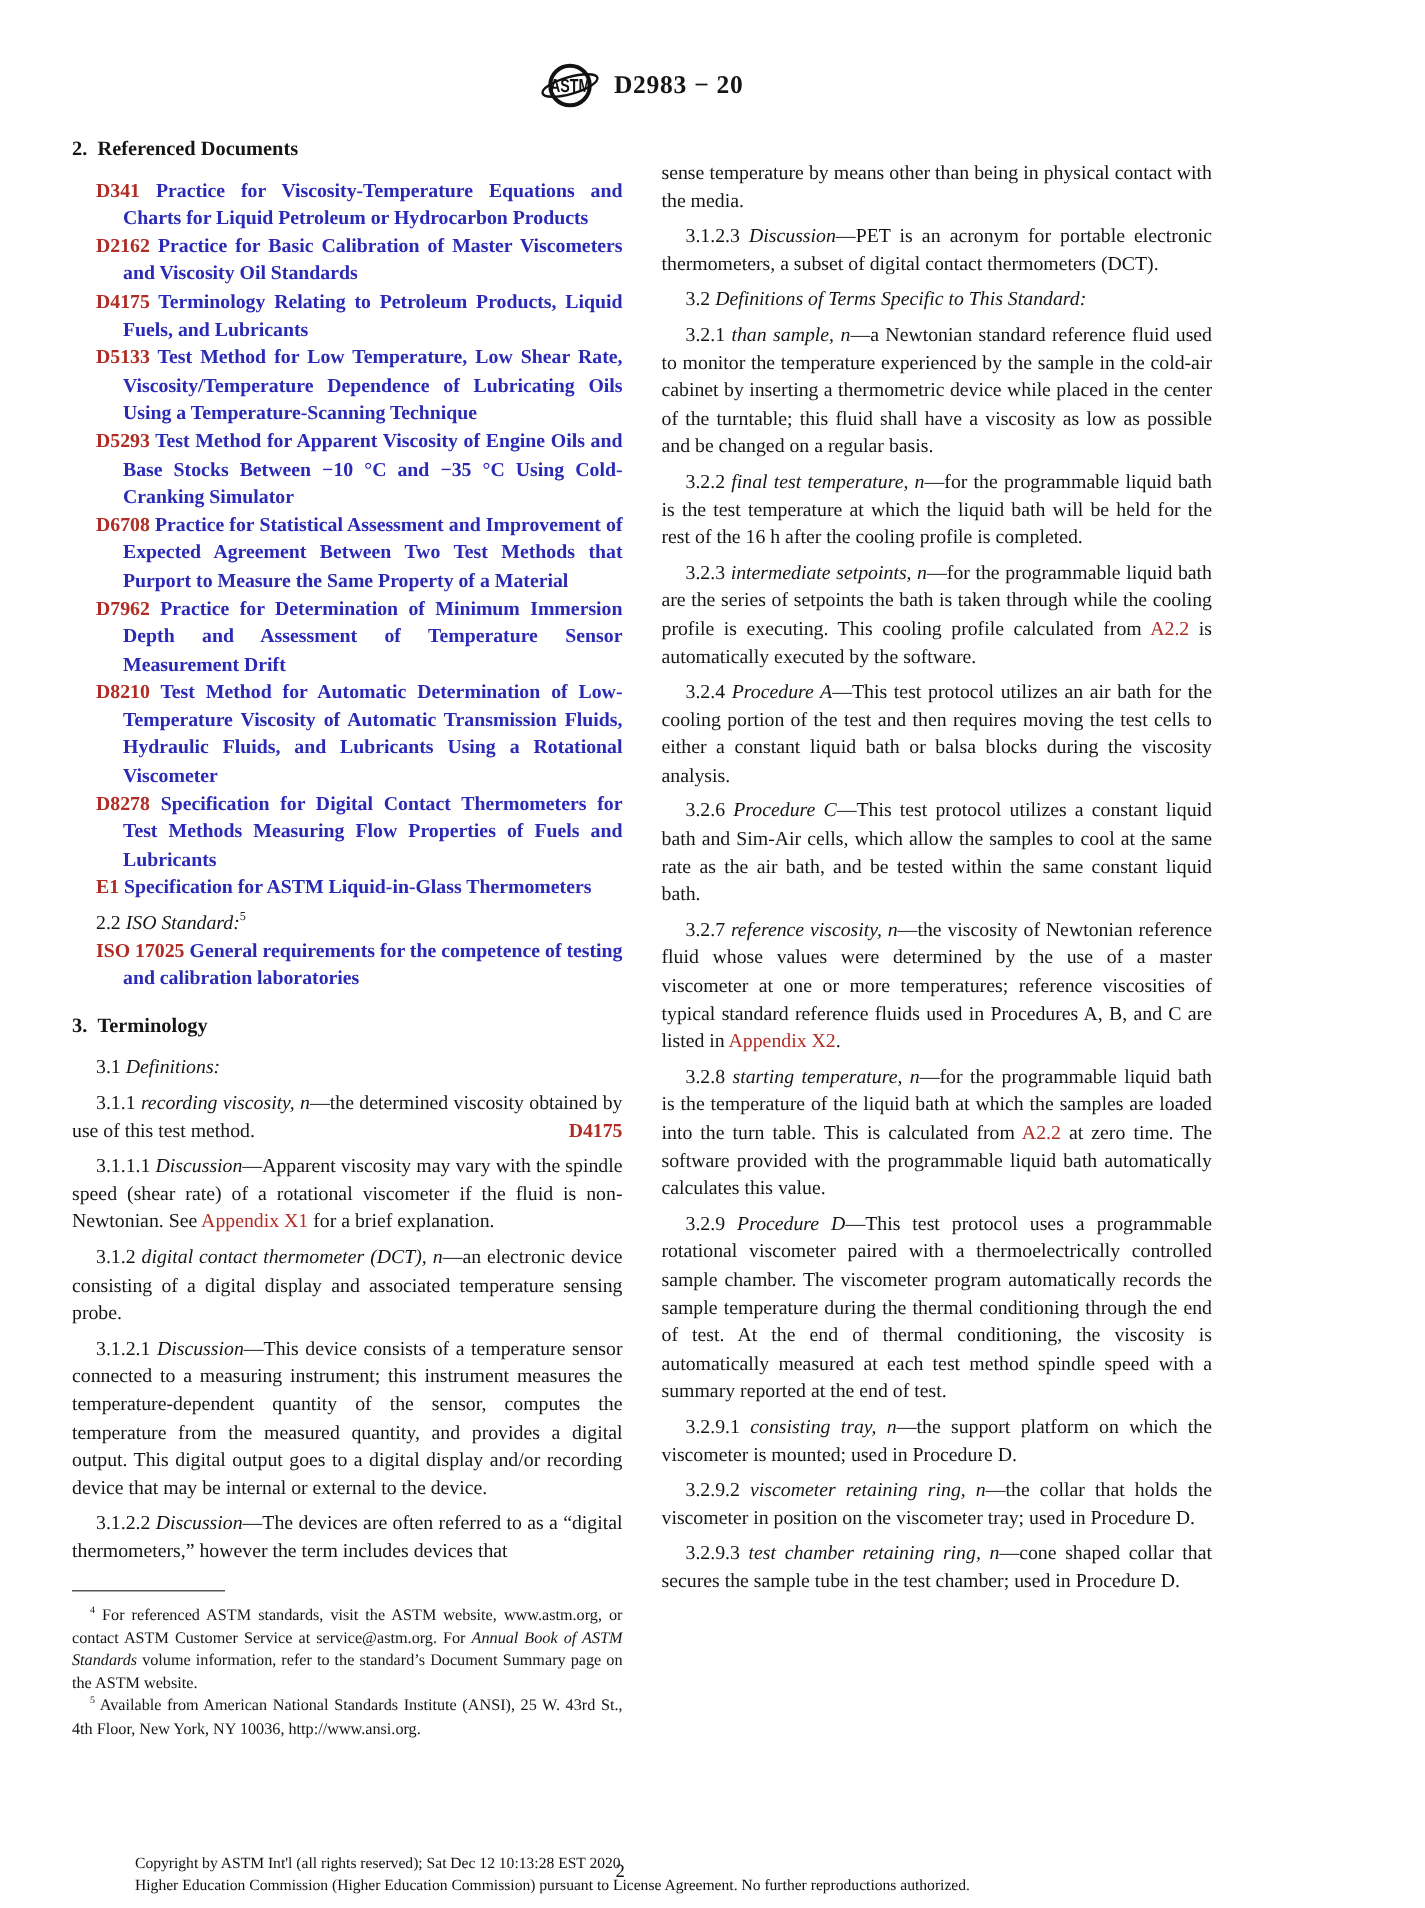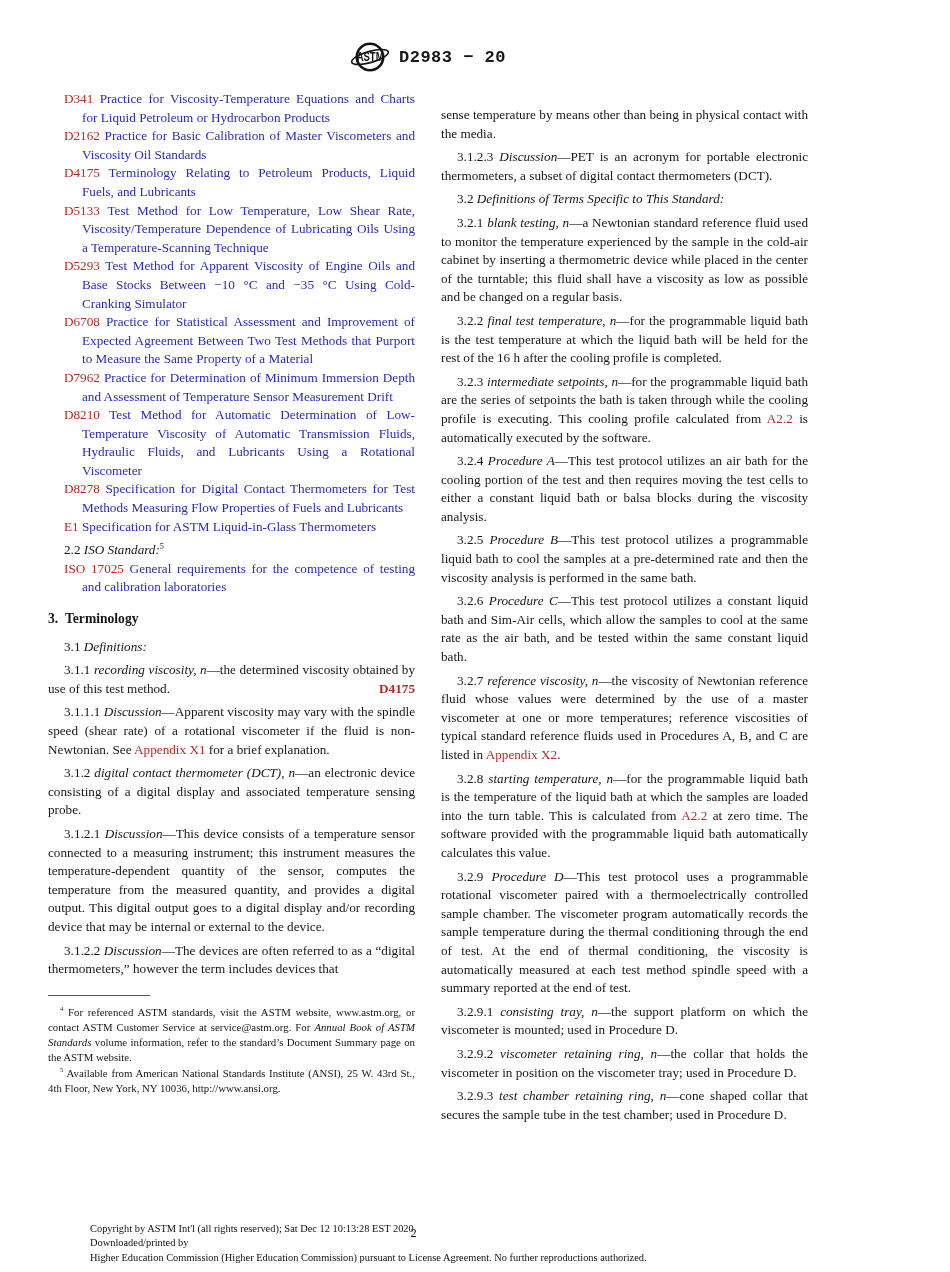--- a/index.html
+++ b/index.html
@@ -7,30 +7,30 @@
     --blue:#2a2ab4;
     --ink:#161616;
   }
   html,body{margin:0;padding:0;background:#ffffff;}
   body{width:950px;height:1272px;overflow:hidden;
        font-family:"Liberation Serif","DejaVu Serif",serif;color:var(--ink);}
   .page{position:relative;width:856px;height:1272px;box-sizing:border-box;
         padding:40px 48px 0 48px;background:#fff;}
   
   .hdr{display:flex;justify-content:center;align-items:center;gap:9px;margin-bottom:16px;}
-  .doc-code{font-family:Liberation Mono, monospace;
+  .doc-code{font-family:Liberation Serif, serif;
             font-weight:bold;font-size:17px;letter-spacing:.5px;}
   
   .cols{display:flex;gap:26px;}
   .col{width:414px;font-size:13.2px;line-height:18.6px;}
   .bl-h{font-weight:bold;font-size:13.6px;margin:13px 0 9px 0;white-space:pre-wrap;}
   .col .bl-h:first-child{margin-top:0;}
   .bl-p{text-align:justify;text-indent:16px;margin-top:5px;}
   .bl-pc{text-align:justify;margin-top:16px;}
-  .bl-ref{text-align:justify;padding-left:34px;text-indent:-18px;}
+  .bl-ref{text-align:justify;padding-left:34px;text-indent:-18px;font-weight:bold;}
   .bl-rule{border:none;border-top:1.5px solid #555;width:102px;margin:16px 0 9px 0;height:0;}
   .bl-fn{font-size:10.8px;line-height:15.2px;text-align:justify;text-indent:12px;}
   .it{font-style:italic;}
   .bd{font-weight:bold;}
   .lr{color:var(--red);}
   .lb{color:var(--blue);}
   .sp{vertical-align:super;font-size:.62em;line-height:0;}
   .tag{float:right;color:var(--red);font-weight:bold;}
   
   .ftr{position:absolute;left:90px;right:46px;bottom:6px;
@@ -48,20 +48,21 @@
         <circle cx="20" cy="17" r="13.2" fill="none" stroke="#121212" stroke-width="2.6"></circle>
         <ellipse cx="20" cy="17" rx="19" ry="5.6" fill="none" stroke="#121212" stroke-width="1.6" transform="rotate(-16 20 17)"></ellipse>
         <text x="26.5" y="21.5" text-anchor="middle" font-size="12.5" font-weight="bold" font-family="Liberation Sans, DejaVu Sans, sans-serif" transform="scale(0.76,1)" fill="#121212">ASTM</text>
       </svg>
     </span>
     <span class="doc-code">D2983 − 20</span>
   </div>
 
   <div class="cols">
     <div class="col" id="col-left">
+        <div class="bl-h"><span class="bd">2. Referenced Documents</span></div>
         <div class="bl-ref"><span class="lr">D341</span><span class="lb"> Practice for Viscosity-Temperature Equations and Charts for Liquid Petroleum or Hydrocarbon Products</span></div>
         <div class="bl-ref"><span class="lr">D2162</span><span class="lb"> Practice for Basic Calibration of Master Viscometers and Viscosity Oil Standards</span></div>
         <div class="bl-ref"><span class="lr">D4175</span><span class="lb"> Terminology Relating to Petroleum Products, Liquid Fuels, and Lubricants</span></div>
         <div class="bl-ref"><span class="lr">D5133</span><span class="lb"> Test Method for Low Temperature, Low Shear Rate, Viscosity/Temperature Dependence of Lubricating Oils Using a Temperature-Scanning Technique</span></div>
         <div class="bl-ref"><span class="lr">D5293</span><span class="lb"> Test Method for Apparent Viscosity of Engine Oils and Base Stocks Between −10 °C and −35 °C Using Cold-Cranking Simulator</span></div>
         <div class="bl-ref"><span class="lr">D6708</span><span class="lb"> Practice for Statistical Assessment and Improvement of Expected Agreement Between Two Test Methods that Purport to Measure the Same Property of a Material</span></div>
         <div class="bl-ref"><span class="lr">D7962</span><span class="lb"> Practice for Determination of Minimum Immersion Depth and Assessment of Temperature Sensor Measurement Drift</span></div>
         <div class="bl-ref"><span class="lr">D8210</span><span class="lb"> Test Method for Automatic Determination of Low-Temperature Viscosity of Automatic Transmission Fluids, Hydraulic Fluids, and Lubricants Using a Rotational Viscometer</span></div>
         <div class="bl-ref"><span class="lr">D8278</span><span class="lb"> Specification for Digital Contact Thermometers for Test Methods Measuring Flow Properties of Fuels and Lubricants</span></div>
         <div class="bl-ref"><span class="lr">E1</span><span class="lb"> Specification for ASTM Liquid-in-Glass Thermometers</span></div>
@@ -75,35 +76,33 @@
         <div class="bl-p"><span>3.1.2.1 </span><span class="it">Discussion</span><span>—This device consists of a temperature sensor connected to a measuring instrument; this instrument measures the temperature-dependent quantity of the sensor, computes the temperature from the measured quantity, and provides a digital output. This digital output goes to a digital display and/or recording device that may be internal or external to the device.</span></div>
         <div class="bl-p"><span>3.1.2.2 </span><span class="it">Discussion</span><span>—The devices are often referred to as a “digital thermometers,” however the term includes devices that</span></div>
         <div class="bl-rule"></div>
         <div class="bl-fn"><span class="sp">4</span><span> For referenced ASTM standards, visit the ASTM website, www.astm.org, or contact ASTM Customer Service at service@astm.org. For </span><span class="it">Annual Book of ASTM Standards</span><span> volume information, refer to the standard’s Document Summary page on the ASTM website.</span></div>
         <div class="bl-fn"><span class="sp">5</span><span> Available from American National Standards Institute (ANSI), 25 W. 43rd St., 4th Floor, New York, NY 10036, http://www.ansi.org.</span></div>
       </div>
     <div class="col" id="col-right">
         <div class="bl-pc"><span>sense temperature by means other than being in physical contact with the media.</span></div>
         <div class="bl-p"><span>3.1.2.3 </span><span class="it">Discussion</span><span>—PET is an acronym for portable electronic thermometers, a subset of digital contact thermometers (DCT).</span></div>
         <div class="bl-p"><span>3.2 </span><span class="it">Definitions of Terms Specific to This Standard:</span></div>
-        <div class="bl-p"><span>3.2.1 </span><span class="it">blank testing, n</span><span>—a Newtonian standard reference fluid used to monitor the temperature experienced by the sample in the cold-air cabinet by inserting a thermometric device while placed in the center of the turntable; this fluid shall have a viscosity as low as possible and be changed on a regular basis.</span></div>
+        <div class="bl-p"><span>3.2.1 </span><span class="it">than sample, n</span><span>—a Newtonian standard reference fluid used to monitor the temperature experienced by the sample in the cold-air cabinet by inserting a thermometric device while placed in the center of the turntable; this fluid shall have a viscosity as low as possible and be changed on a regular basis.</span></div>
         <div class="bl-p"><span>3.2.2 </span><span class="it">final test temperature, n</span><span>—for the programmable liquid bath is the test temperature at which the liquid bath will be held for the rest of the 16 h after the cooling profile is completed.</span></div>
         <div class="bl-p"><span>3.2.3 </span><span class="it">intermediate setpoints, n</span><span>—for the programmable liquid bath are the series of setpoints the bath is taken through while the cooling profile is executing. This cooling profile calculated from </span><span class="lr">A2.2</span><span> is automatically executed by the software.</span></div>
         <div class="bl-p"><span>3.2.4 </span><span class="it">Procedure A</span><span>—This test protocol utilizes an air bath for the cooling portion of the test and then requires moving the test cells to either a constant liquid bath or balsa blocks during the viscosity analysis.</span></div>
-        <div class="bl-p"><span>3.2.5 </span><span class="it">Procedure B</span><span>—This test protocol utilizes a programmable liquid bath to cool the samples at a pre-determined rate and then the viscosity analysis is performed in the same bath.</span></div>
         <div class="bl-p"><span>3.2.6 </span><span class="it">Procedure C</span><span>—This test protocol utilizes a constant liquid bath and Sim-Air cells, which allow the samples to cool at the same rate as the air bath, and be tested within the same constant liquid bath.</span></div>
         <div class="bl-p"><span>3.2.7 </span><span class="it">reference viscosity, n</span><span>—the viscosity of Newtonian reference fluid whose values were determined by the use of a master viscometer at one or more temperatures; reference viscosities of typical standard reference fluids used in Procedures A, B, and C are listed in </span><span class="lr">Appendix X2</span><span>.</span></div>
         <div class="bl-p"><span>3.2.8 </span><span class="it">starting temperature, n</span><span>—for the programmable liquid bath is the temperature of the liquid bath at which the samples are loaded into the turn table. This is calculated from </span><span class="lr">A2.2</span><span> at zero time. The software provided with the programmable liquid bath automatically calculates this value.</span></div>
         <div class="bl-p"><span>3.2.9 </span><span class="it">Procedure D</span><span>—This test protocol uses a programmable rotational viscometer paired with a thermoelectrically controlled sample chamber. The viscometer program automatically records the sample temperature during the thermal conditioning through the end of test. At the end of thermal conditioning, the viscosity is automatically measured at each test method spindle speed with a summary reported at the end of test.</span></div>
         <div class="bl-p"><span>3.2.9.1 </span><span class="it">consisting tray, n</span><span>—the support platform on which the viscometer is mounted; used in Procedure D.</span></div>
         <div class="bl-p"><span>3.2.9.2 </span><span class="it">viscometer retaining ring, n</span><span>—the collar that holds the viscometer in position on the viscometer tray; used in Procedure D.</span></div>
         <div class="bl-p"><span>3.2.9.3 </span><span class="it">test chamber retaining ring, n</span><span>—cone shaped collar that secures the sample tube in the test chamber; used in Procedure D.</span></div>
       </div>
   </div>
 
   <div class="ftr">
     <div>Copyright by ASTM Int'l (all rights reserved); Sat Dec 12 10:13:28 EST 2020</div>
-    <div>Downloaded/printed by</div>
     <div>Higher Education Commission (Higher Education Commission) pursuant to License Agreement. No further reproductions authorized.</div>
     <span class="pagenum">2</span>
   </div>
 
 </div>
 
 </body></html>

